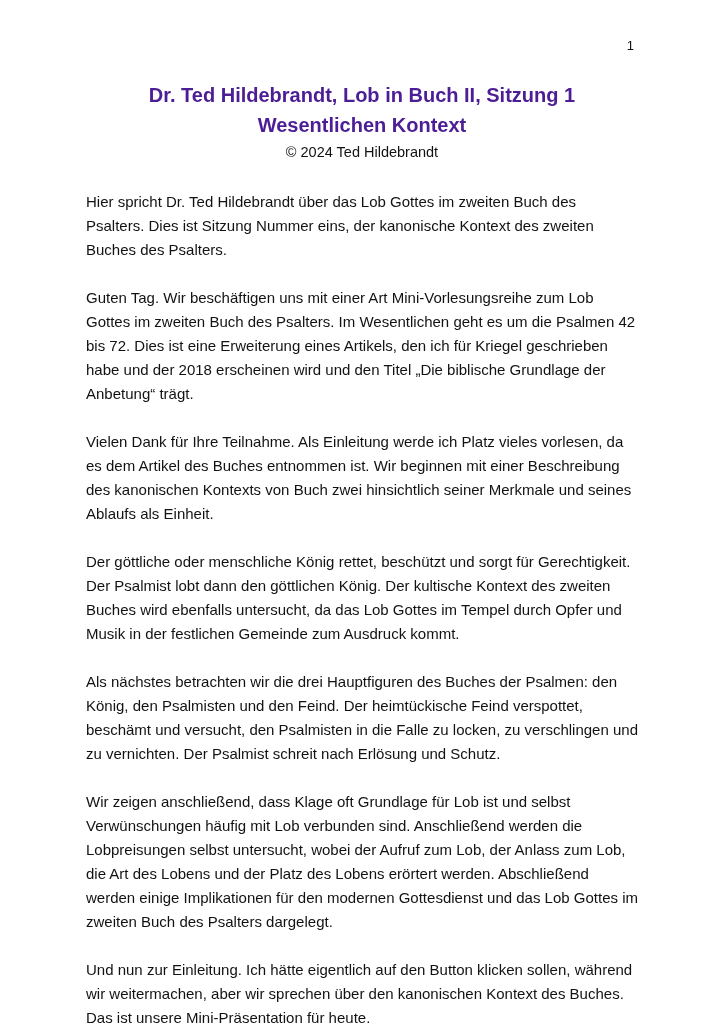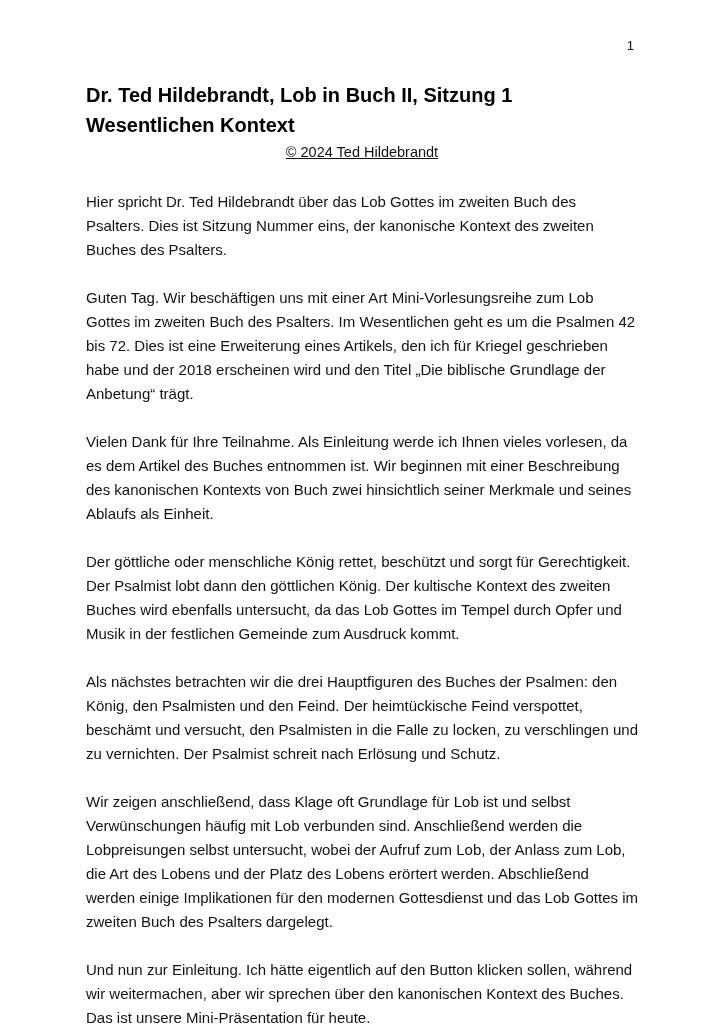--- a/index.html
+++ b/index.html
@@ -22,33 +22,32 @@
     }
     .page-number {
       position: absolute;
       top: 38px;
       right: 90px;
       font-size: 13px;
       color: #121212;
     }
     .title-block {
       margin: 42px 0 0 0;
-      text-align: left;
+      text-align: center;
       font-weight: bold;
       font-size: 20px;
       line-height: 1.5;
-      color: #000000;
+      color: #4c1d95;
       font-family: "Liberation Sans", sans-serif;
     }
     .copyright {
       text-align: center;
       font-size: 14.5px;
       margin-top: 4px;
       color: #121212;
-      text-decoration: underline;
     }
     .body-text {
       margin-top: 30px;
     }
     .body-text p {
       font-size: 15px;
       line-height: 1.6;
       margin: 16px 0 24px 0;
       color: #121212;
       text-align: left;
@@ -64,21 +63,21 @@
   <div class="title-block">
     <span>Dr. Ted Hildebrandt, Lob in Buch II, Sitzung 1</span><br>
     <span>Wesentlichen Kontext</span>
   </div>
 
   <div class="copyright">© 2024 Ted Hildebrandt</div>
 
   <div class="body-text">
     <p>Hier spricht Dr. Ted Hildebrandt über das Lob Gottes im zweiten Buch des Psalters. Dies ist Sitzung Nummer eins, der kanonische Kontext des zweiten Buches des Psalters.</p>
     <p>Guten Tag. Wir beschäftigen uns mit einer Art Mini-Vorlesungsreihe zum Lob Gottes im zweiten Buch des Psalters. Im Wesentlichen geht es um die Psalmen 42 bis 72. Dies ist eine Erweiterung eines Artikels, den ich für Kriegel geschrieben habe und der 2018 erscheinen wird und den Titel „Die biblische Grundlage der Anbetung“ trägt.</p>
-    <p>Vielen Dank für Ihre Teilnahme. Als Einleitung werde ich Ihnen vieles vorlesen, da es dem Artikel des Buches entnommen ist. Wir beginnen mit einer Beschreibung des kanonischen Kontexts von Buch zwei hinsichtlich seiner Merkmale und seines Ablaufs als Einheit.</p>
+    <p>Vielen Dank für Ihre Teilnahme. Als Einleitung werde ich Platz vieles vorlesen, da es dem Artikel des Buches entnommen ist. Wir beginnen mit einer Beschreibung des kanonischen Kontexts von Buch zwei hinsichtlich seiner Merkmale und seines Ablaufs als Einheit.</p>
     <p>Der göttliche oder menschliche König rettet, beschützt und sorgt für Gerechtigkeit. Der Psalmist lobt dann den göttlichen König. Der kultische Kontext des zweiten Buches wird ebenfalls untersucht, da das Lob Gottes im Tempel durch Opfer und Musik in der festlichen Gemeinde zum Ausdruck kommt.</p>
     <p>Als nächstes betrachten wir die drei Hauptfiguren des Buches der Psalmen: den König, den Psalmisten und den Feind. Der heimtückische Feind verspottet, beschämt und versucht, den Psalmisten in die Falle zu locken, zu verschlingen und zu vernichten. Der Psalmist schreit nach Erlösung und Schutz.</p>
     <p>Wir zeigen anschließend, dass Klage oft Grundlage für Lob ist und selbst Verwünschungen häufig mit Lob verbunden sind. Anschließend werden die Lobpreisungen selbst untersucht, wobei der Aufruf zum Lob, der Anlass zum Lob, die Art des Lobens und der Platz des Lobens erörtert werden. Abschließend werden einige Implikationen für den modernen Gottesdienst und das Lob Gottes im zweiten Buch des Psalters dargelegt.</p>
     <p>Und nun zur Einleitung. Ich hätte eigentlich auf den Button klicken sollen, während wir weitermachen, aber wir sprechen über den kanonischen Kontext des Buches. Das ist unsere Mini-Präsentation für heute.</p>
 
   </div>
 
 </div>
 
 </body></html>

